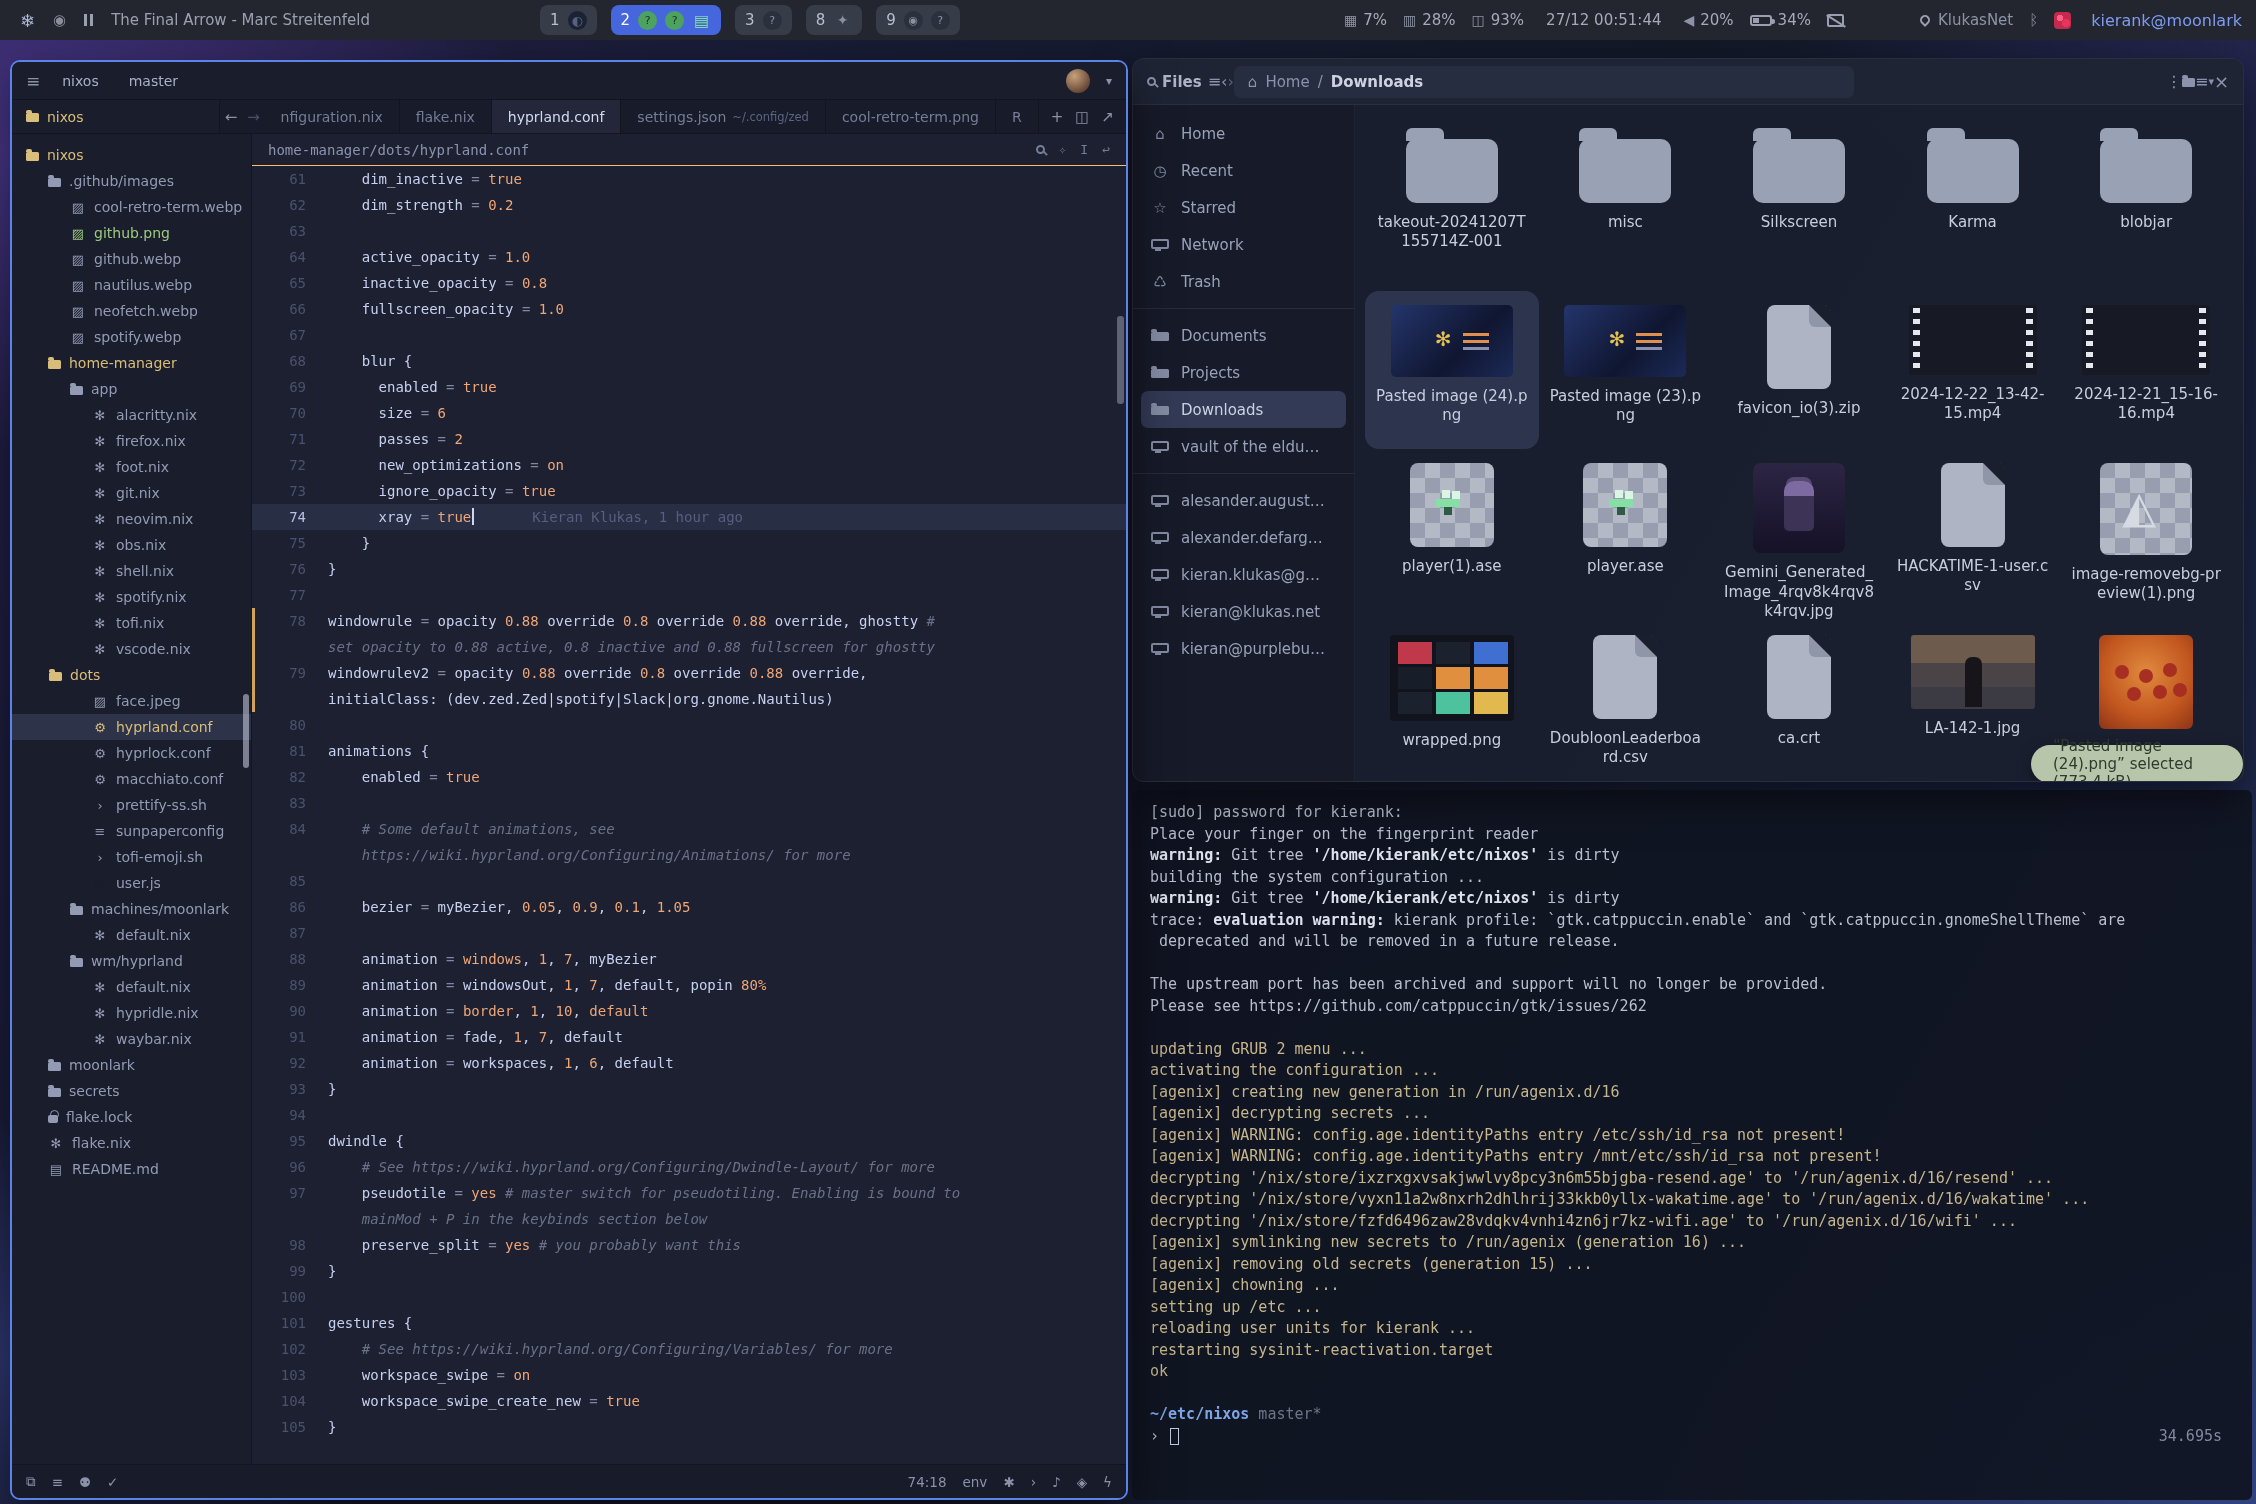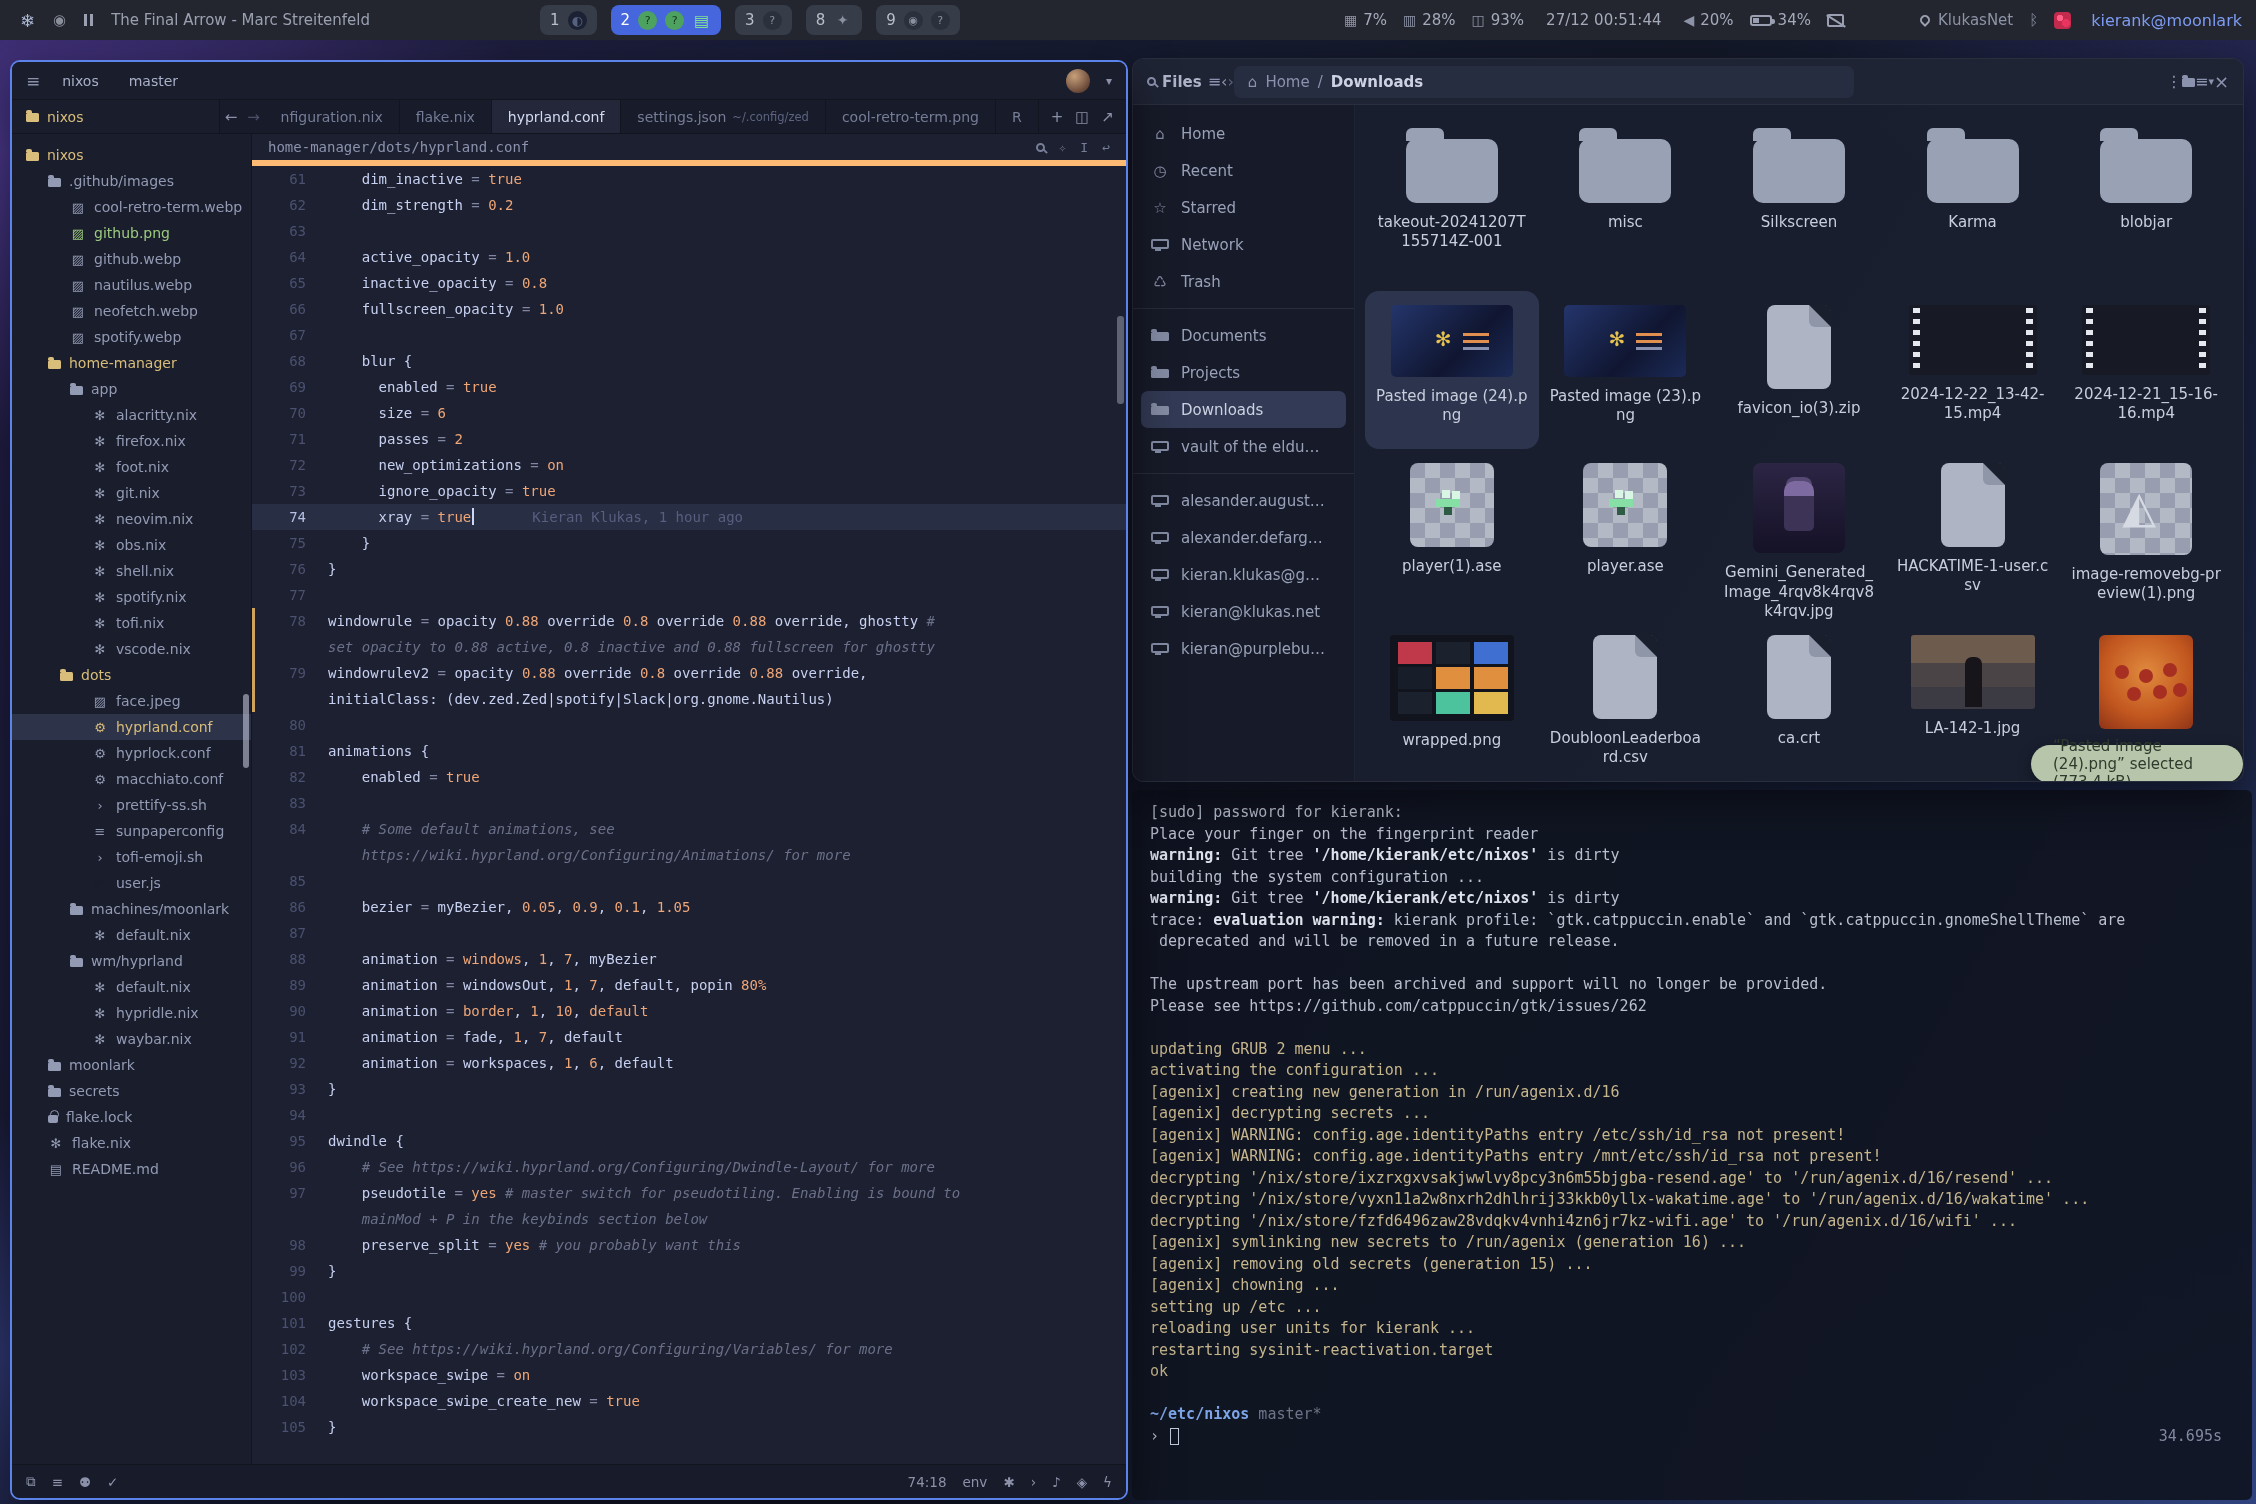--- a/index.html
+++ b/index.html
@@ -67,21 +67,21 @@
   #ed-code-col{flex:1;display:flex;flex-direction:column;position:relative;}
   
   #tabbar{height:34px;background:#181b2a;display:flex;align-items:stretch;border-bottom:1px solid #12141f;}
   #tab-sidehead{width:240px;display:flex;align-items:center;gap:8px;padding-left:14px;color:#d9bd7a;font-size:14px;border-right:1px solid #12141f;background:#1a1d2c;}
   .navarr{color:#8b91a8;width:26px;display:flex;align-items:center;justify-content:center;font-size:15px;}
   .navarr.dim{color:#4a5067;}
   .tab{display:flex;align-items:center;gap:6px;padding:0 16px;font-size:14px;color:#767d97;border-right:1px solid #12141f;white-space:nowrap;}
   .tab.active{background:#232739;color:#d3dbf2;}
   .tab .suffix{color:#5d6480;font-size:11.5px;}
   #tab-extra{margin-left:auto;display:flex;align-items:center;gap:12px;padding:0 12px;color:#8b91a8;font-size:15px;}
-  #breadcrumb-bar{height:32px;display:flex;align-items:center;padding:0 16px;background:#1d2030;color:#8b92ad;font-family:"DejaVu Sans Mono","Liberation Mono",monospace;font-size:14px;border-bottom:6px solid #fdba74;}
+  #breadcrumb-bar{height:32px;display:flex;align-items:center;padding:0 16px;background:#1d2030;color:#8b92ad;font-family:"DejaVu Sans Mono","Liberation Mono",monospace;font-size:14px;border-bottom:1px solid #fdba74;}
   #bc-icons{margin-left:auto;display:flex;gap:14px;align-items:center;color:#767d97;font-size:13px;}
   .mag{width:9px;height:9px;border:2px solid currentColor;border-radius:50%;position:relative;display:inline-block;}
   .mag::after{content:"";position:absolute;width:6px;height:2px;background:currentColor;transform:rotate(45deg);right:-5px;bottom:-2px;}
   #code{flex:1;font-family:"DejaVu Sans Mono","Liberation Mono",monospace;font-size:14px;line-height:26px;overflow:hidden;position:relative;background:#1d2030;}
   .cl{display:flex;height:26px;white-space:pre;}
   .cl .ln{width:76px;text-align:right;padding-right:22px;color:#4b5170;flex:0 0 76px;}
   .cl.a{background:rgba(125,145,210,.12);}
   .cl.a .ln{color:#b6c0e4;}
   .cl.g{box-shadow:inset 3px 0 0 #cfa35c;}
   .lc .i{color:#c6d0f0;}
@@ -342,21 +342,21 @@
               <span>spotify.nix</span>
             </div>
             <div class="trow " style="padding-left: 80px;">
               <span class="ti">✻</span>
               <span>tofi.nix</span>
             </div>
             <div class="trow " style="padding-left: 80px;">
               <span class="ti">✻</span>
               <span>vscode.nix</span>
             </div>
-            <div class="trow y" style="padding-left: 48px;">
+            <div class="trow y" style="padding-left: 37px;">
               <span class="ti-folder"></span>
               <span>dots</span>
             </div>
             <div class="trow " style="padding-left: 80px;">
               <span class="ti">▨</span>
               <span>face.jpeg</span>
             </div>
             <div class="trow y sel" style="padding-left: 80px;">
               <span class="ti">⚙</span>
               <span>hyprland.conf</span>

